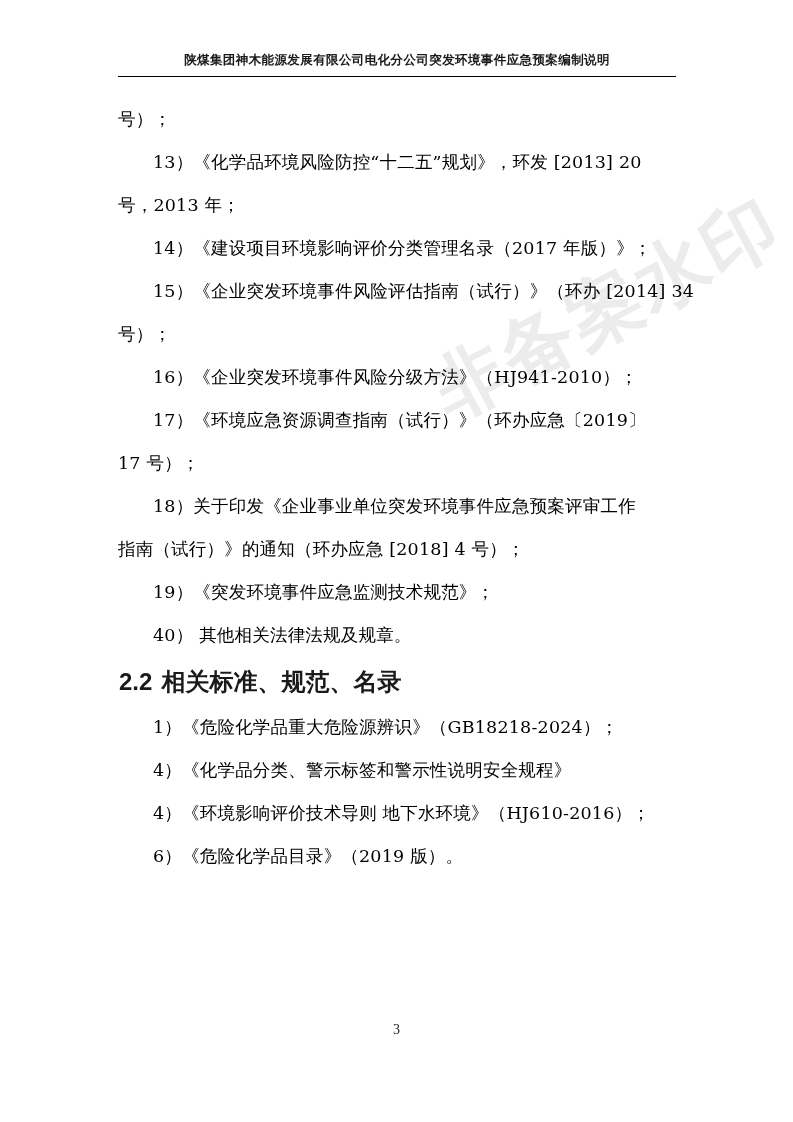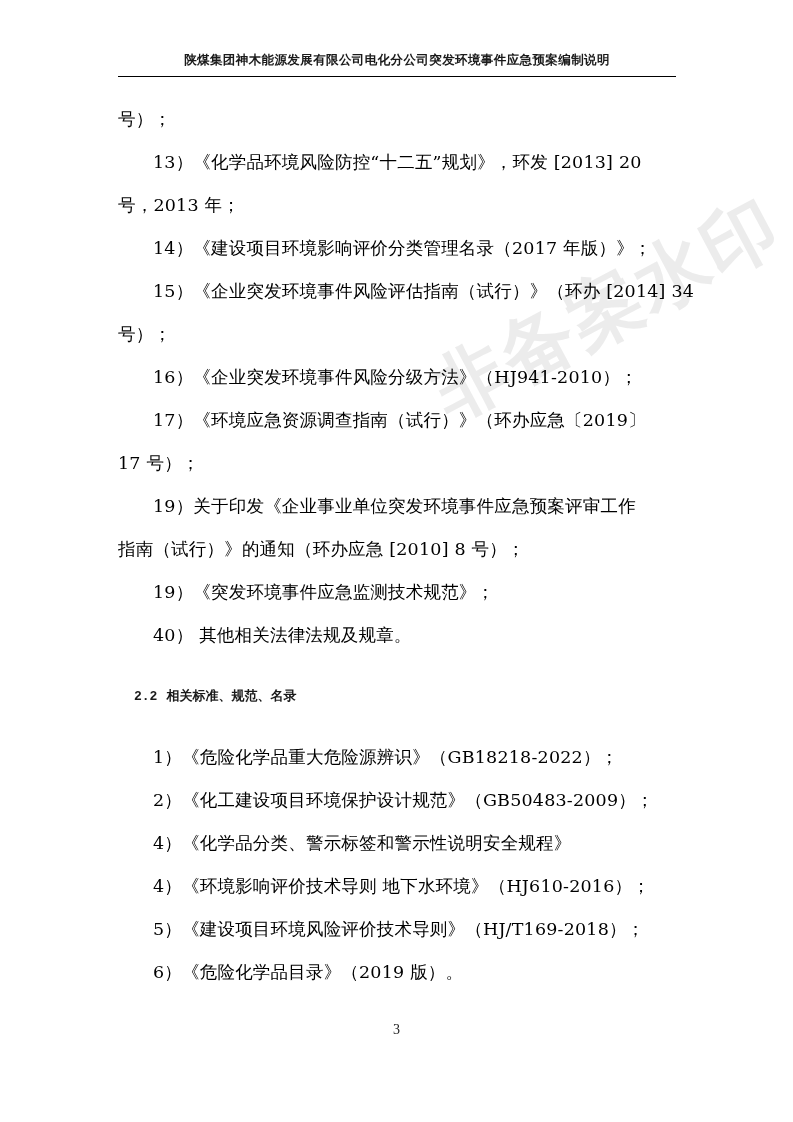--- a/index.html
+++ b/index.html
@@ -48,25 +48,25 @@
     font-size: 17.5px;
     line-height: 43px;
     letter-spacing: 0.2px;
     white-space: nowrap;
     font-family: "DejaVu Serif", "Liberation Serif", serif;
   }
   p.indent {
     text-indent: 35px;
   }
   p.heading {
-    margin: 16px;
-    font-size: 13px;
+    margin: 1px;
+    font-size: 24px;
     line-height: 47px;
     font-weight: bold;
-    font-family: Liberation Mono, monospace;
+    font-family: Liberation Sans, sans-serif;
     color: #1a1a1a;
     white-space: nowrap;
   }
   .heading .num {
     margin-right: 9px;
   }
   .pagenum {
     position: absolute;
     top: 1022px;
     left: 0;
@@ -105,33 +105,31 @@
 
     <p class="line">号）；</p>
     <p class="line indent">13）《化学品环境风险防控“十二五”规划》，环发 [2013] 20</p>
     <p class="line">号，2013 年；</p>
     <p class="line indent">14）《建设项目环境影响评价分类管理名录（2017 年版）》；</p>
     <p class="line indent">15）《企业突发环境事件风险评估指南（试行）》（环办 [2014] 34</p>
     <p class="line">号）；</p>
     <p class="line indent">16）《企业突发环境事件风险分级方法》（HJ941-2010）；</p>
     <p class="line indent">17）《环境应急资源调查指南（试行）》（环办应急〔2019〕</p>
     <p class="line">17 号）；</p>
-    <p class="line indent">19）关于印发《企业事业单位突发环境事件应急预案评审工作</p>
-    <p class="line">指南（试行）》的通知（环办应急 [2010] 8 号）；</p>
+    <p class="line indent">18）关于印发《企业事业单位突发环境事件应急预案评审工作</p>
+    <p class="line">指南（试行）》的通知（环办应急 [2018] 4 号）；</p>
     <p class="line indent">19）《突发环境事件应急监测技术规范》；</p>
     <p class="line indent">40） 其他相关法律法规及规章。</p>
 
     <p class="heading">
       <span class="num">2.2</span><span>相关标准、规范、名录</span>
     </p>
 
-    <p class="line indent">1）《危险化学品重大危险源辨识》（GB18218-2022）；</p>
-    <p class="line indent">2）《化工建设项目环境保护设计规范》（GB50483-2009）；</p>
+    <p class="line indent">1）《危险化学品重大危险源辨识》（GB18218-2024）；</p>
     <p class="line indent">4）《化学品分类、警示标签和警示性说明安全规程》</p>
     <p class="line indent">4）《环境影响评价技术导则 地下水环境》（HJ610-2016）；</p>
-    <p class="line indent">5）《建设项目环境风险评价技术导则》（HJ/T169-2018）；</p>
     <p class="line indent">6）《危险化学品目录》（2019 版）。</p>
 
   </div>
 
   <div class="pagenum">3</div>
 
 </div>
 
 </body></html>

